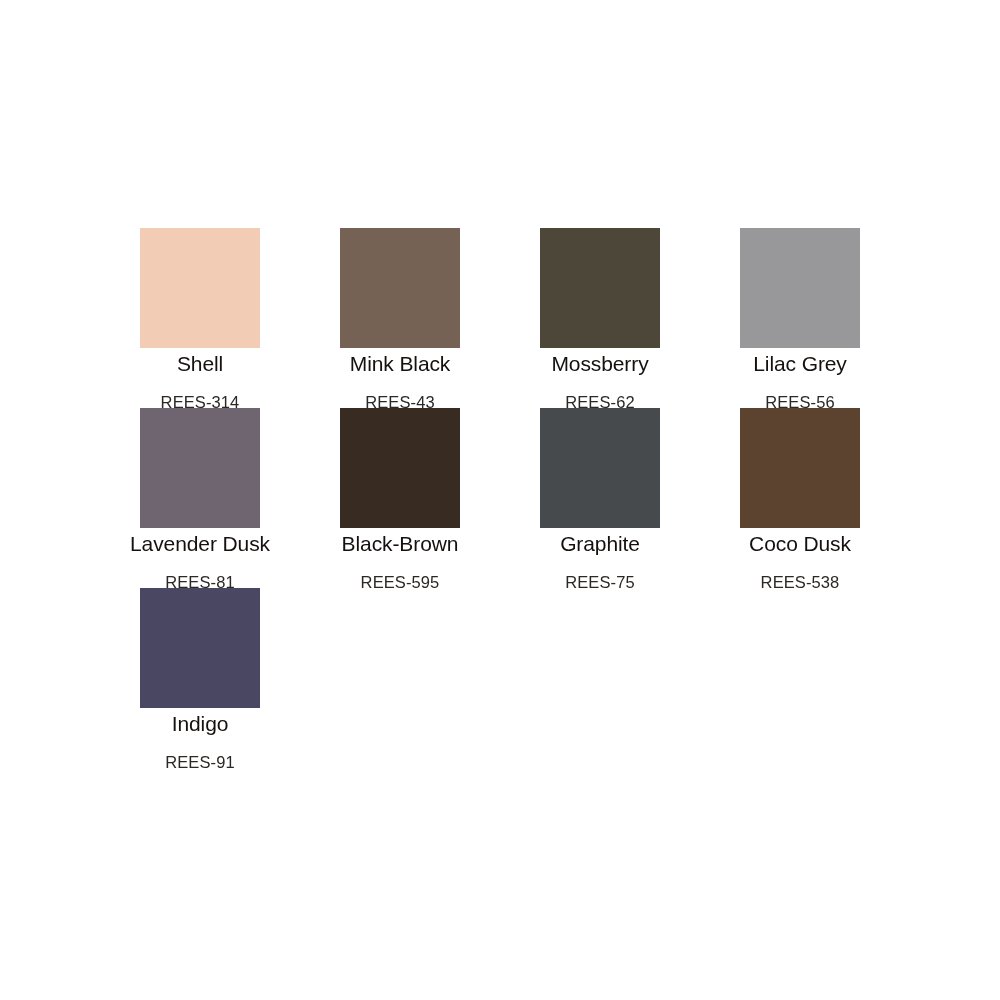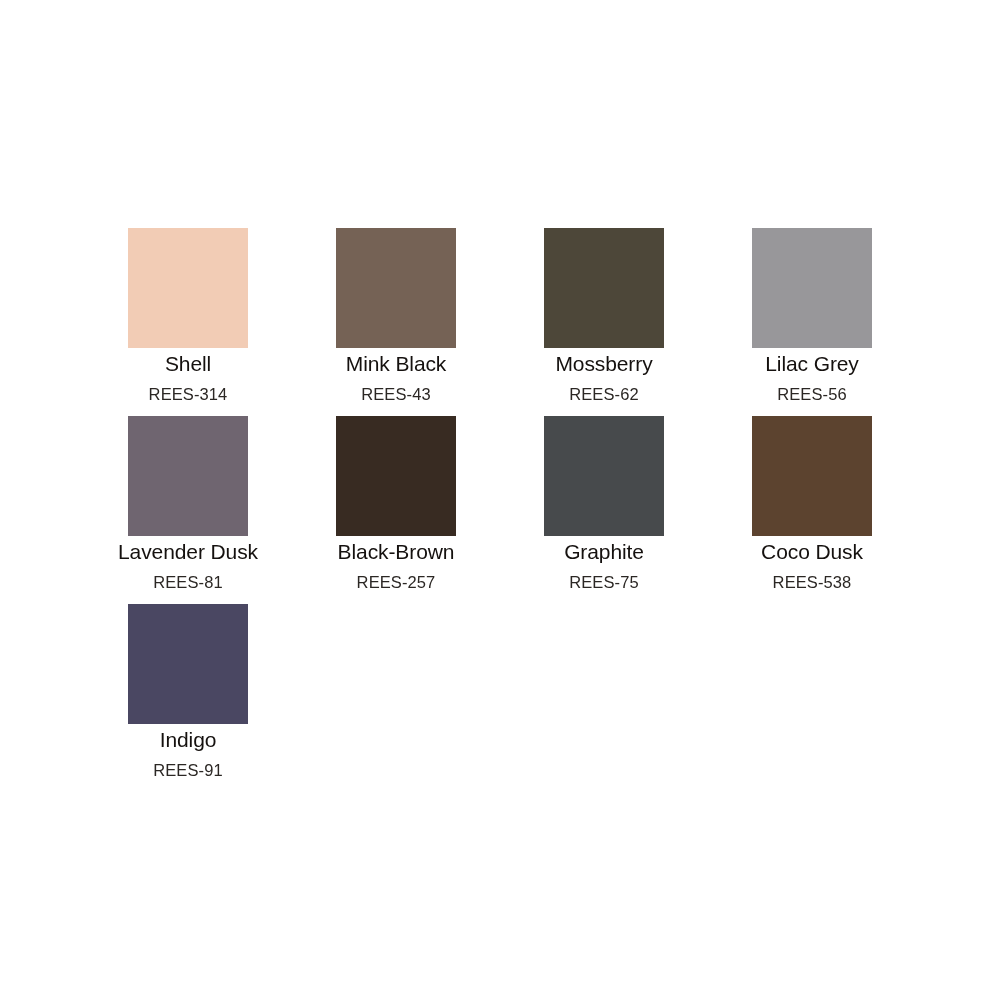--- a/index.html
+++ b/index.html
@@ -27,21 +27,20 @@
     justify-content: flex-start;
   }
 
   #swatch-grid {
     margin-top: 228px;
     display: grid;
     grid-template-columns: repeat(4, 200px);
     grid-template-rows: repeat(3, 180px);
     column-gap: 0px;
     row-gap: 0px;
-    gap: 8px;
   }
 
   .swatch-cell {
     width: 200px;
     height: 180px;
     display: flex;
     flex-direction: column;
     align-items: center;
     justify-content: flex-start;
   }
@@ -57,21 +56,21 @@
     margin-top: 3px;
     font-size: 21px;
     line-height: 25px;
     color: #15110f;
     text-align: center;
     white-space: nowrap;
     letter-spacing: -0.1px;
   }
 
   .swatch-code {
-    margin-top: 8px;
+    margin-top: 16px;
     font-size: 16.5px;
     line-height: 20px;
     color: #2b2724;
     text-align: center;
     white-space: nowrap;
     letter-spacing: 0.1px;
   }
 </style>
 </head>
 <body style="background: rgb(255, 255, 255);">
@@ -99,21 +98,21 @@
         <div class="swatch-code">REES-56</div>
       </div>
       <div class="swatch-cell">
         <div class="swatch-chip" style="background: rgb(111, 101, 112);"></div>
         <div class="swatch-name">Lavender Dusk</div>
         <div class="swatch-code">REES-81</div>
       </div>
       <div class="swatch-cell">
         <div class="swatch-chip" style="background: rgb(56, 43, 34);"></div>
         <div class="swatch-name">Black-Brown</div>
-        <div class="swatch-code">REES-257</div>
+        <div class="swatch-code">REES-595</div>
       </div>
       <div class="swatch-cell">
         <div class="swatch-chip" style="background: rgb(71, 74, 76);"></div>
         <div class="swatch-name">Graphite</div>
         <div class="swatch-code">REES-75</div>
       </div>
       <div class="swatch-cell">
         <div class="swatch-chip" style="background: rgb(92, 67, 47);"></div>
         <div class="swatch-name">Coco Dusk</div>
         <div class="swatch-code">REES-538</div>

